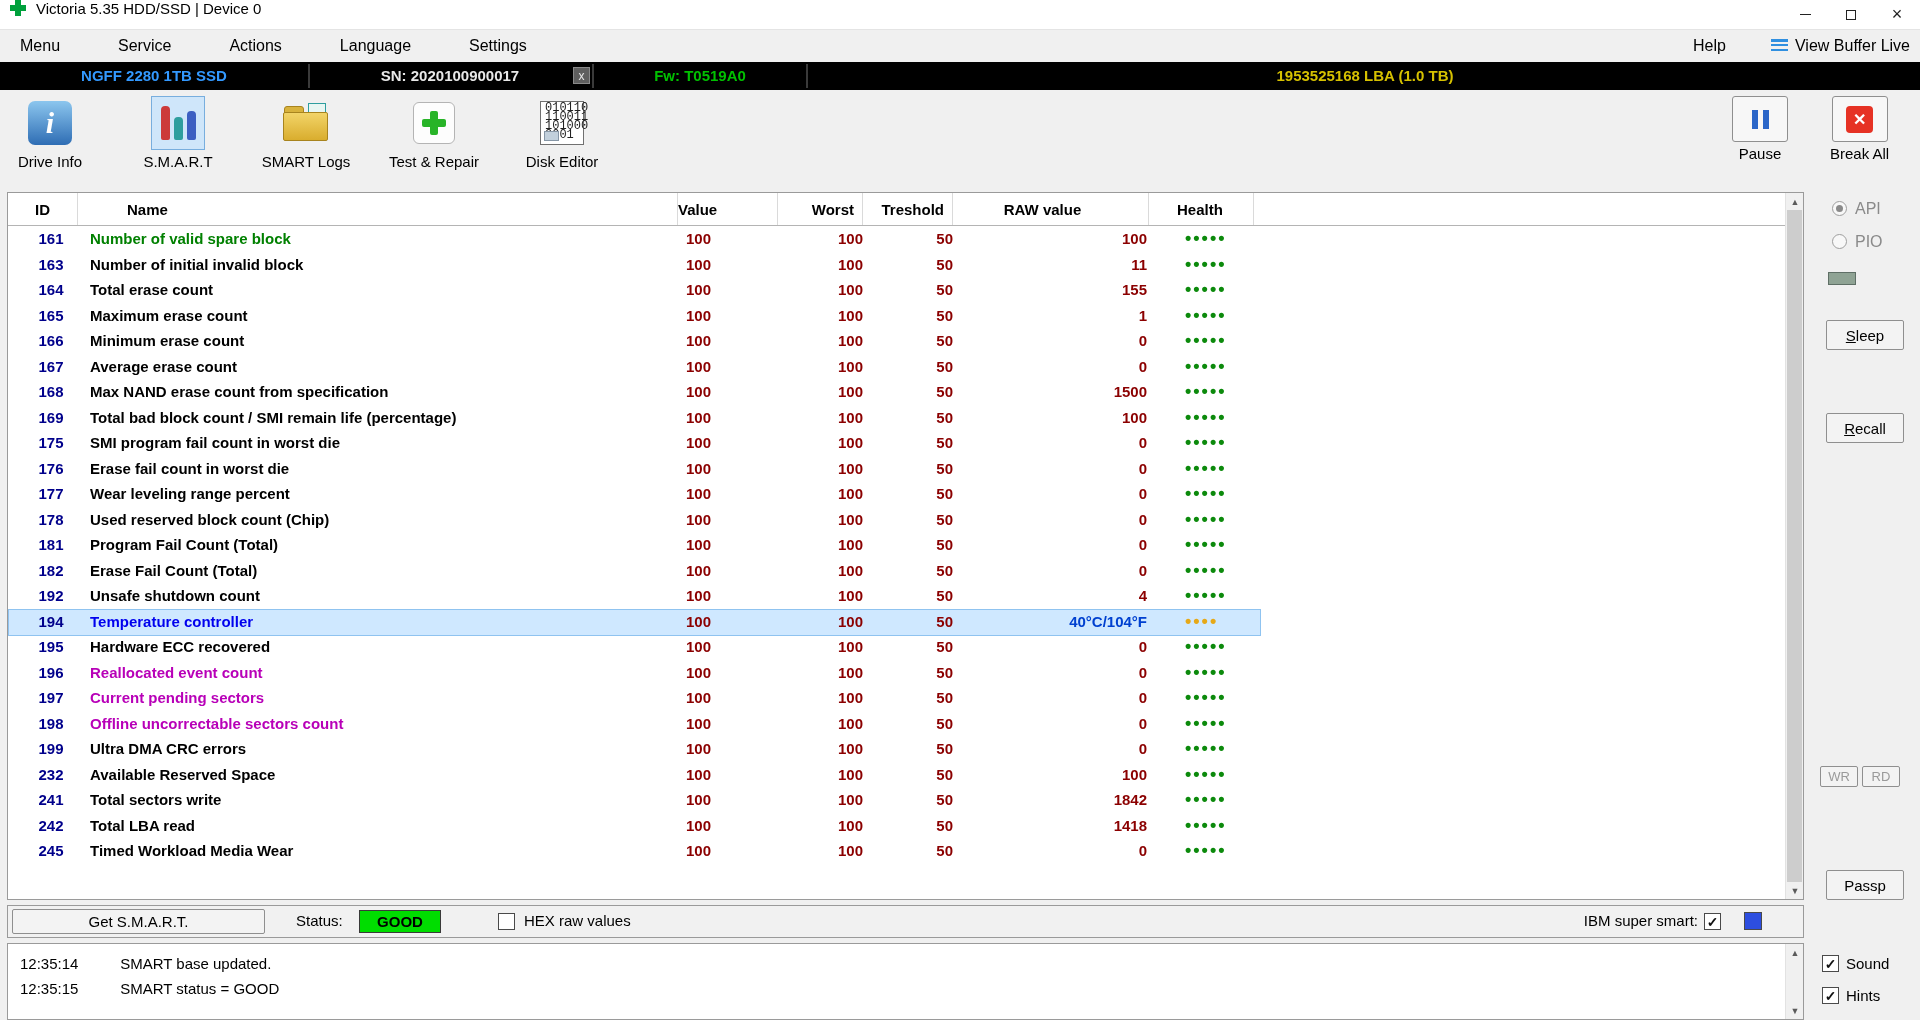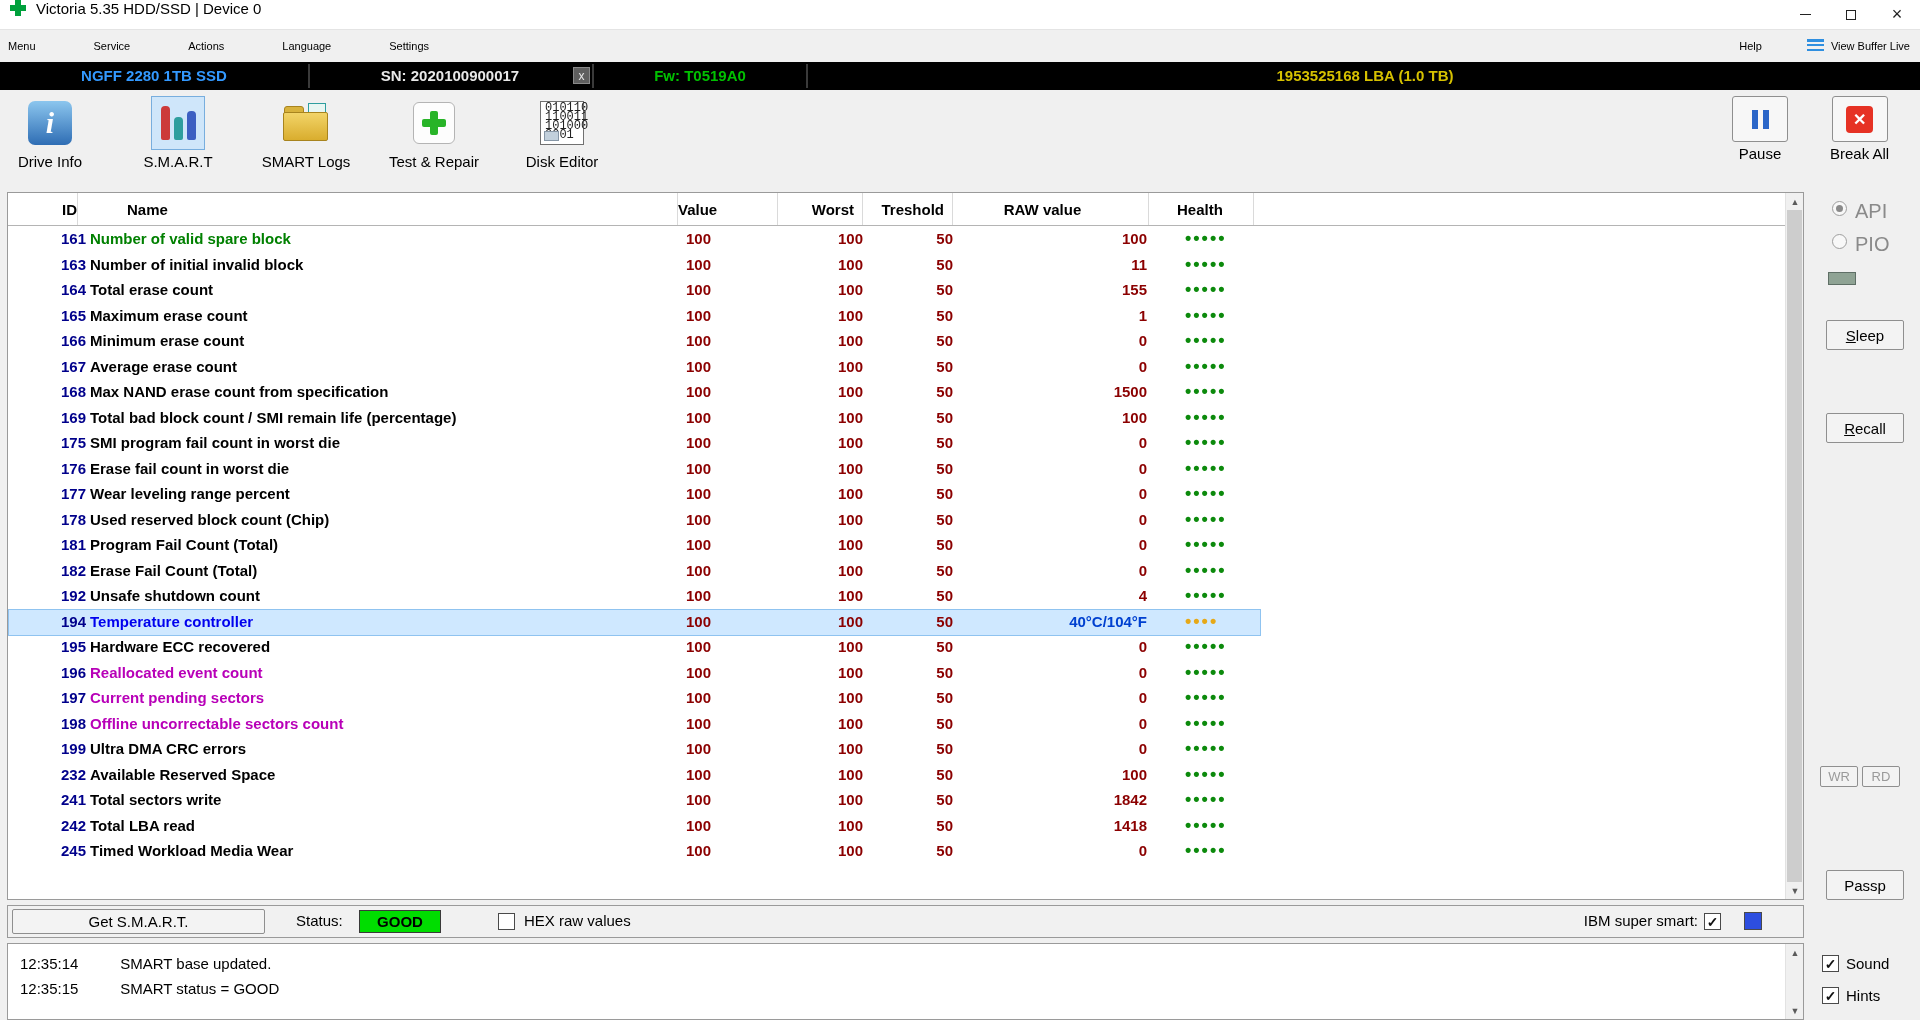--- a/index.html
+++ b/index.html
@@ -15,21 +15,21 @@
   .app-icon::after  { left:0; top:5px; width:16px; height:6px; }
   .title-text { margin-left:10px; font-size:15px; }
   .win-controls { margin-left:auto; display:flex; height:100%; }
   .win-btn { width:46px; height:100%; display:flex; align-items:center; justify-content:center;
              font-size:18px; color:#222; cursor:default; }
   .glyph-min { display:block; width:11px; height:1px; background:#222; }
   .glyph-max { display:block; width:10px; height:10px; border:1px solid #222; }
 
   
   .menubar { position:absolute; top:30px; left:0; width:1920px; height:32px; background:#f0f0f0;
-             display:flex; align-items:center; padding-left:8px; font-size:11px; }
+             display:flex; align-items:center; padding-left:20px; font-size:16px; }
   .menu-item { margin-right:58px; }
   .menu-help { margin-left:auto; margin-right:45px; }
   .vbl { display:flex; align-items:center; margin-right:10px; }
   .vbl-icon { width:17px; height:14px; margin-right:7px;
               background:repeating-linear-gradient(to bottom,#2f8fe0 0 2.5px,transparent 2.5px 5px); }
 
   
   .devicebar { position:absolute; top:62px; left:0; width:1920px; height:28px; background:#000;
                font-size:15px; font-weight:bold; }
   .devicebar .seg { position:absolute; top:0; height:28px; line-height:28px; text-align:center; }
@@ -92,21 +92,21 @@
   
   .table-panel { position:absolute; left:7px; top:192px; width:1797px; height:708px; background:#fff;
                  border:1px solid #9a9a9a; font-size:15px; font-weight:bold; }
   .t-header { display:flex; height:33px; line-height:33px; border-bottom:1px solid #b4b4b4; }
   .h-cell { border-right:1px solid #dadada; }
   .t-body { position:relative; }
   .t-row { position:relative; display:flex; height:25.5px; line-height:25.5px;padding-left:8px; }
   .t-row.selected::before { content:""; position:absolute; left:0; top:0; width:1251px; height:25.5px;
                             background:var(--selected-row-bg); border:1px solid var(--selected-row-border); }
   .cell,.h-cell { position:relative; flex:0 0 auto; white-space:nowrap; overflow:hidden; }
-  .c-id,.h-id             { width:70px;  text-align:right; color:var(--id-text); }
+  .c-id,.h-id             { width:70px;  text-align:center; color:var(--id-text); }
   .h-id                   { color:#000; }
   .c-name                 { width:600px; padding-left:4px; }
   .h-name                 { width:600px; padding-left:49px; }
   .c-value,.h-value       { width:100px; text-align:left; padding-right:8px; }
   .c-worst,.h-worst       { width:85px;  text-align:right; padding-right:8px; }
   .c-treshold,.h-treshold { width:90px;  text-align:right; padding-right:8px; }
   .c-raw,.h-raw           { width:196px; text-align:right; padding-right:10px; }
   .h-raw                  { text-align:center; padding-right:16px; }
   .c-health,.h-health     { width:105px; padding-left:28px; }
   .c-fill,.h-fill         { flex:1 1 auto; border-right:none; }
@@ -150,21 +150,21 @@
                border:1px solid #9a9a9a; font-size:15px; }
   .log-lines { padding:7px 0 0 12px; line-height:25px; }
   .log-time { display:inline-block; width:96px; }
 
   
   .side-panel { position:absolute; left:1810px; top:188px; width:110px; height:755px; background:#f0f0f0; }
   .radio { position:absolute; width:15px; height:15px; border:1px solid #9e9e9e; border-radius:50%;
            background:#f8f8f8; }
   .radio.sel::after { content:""; position:absolute; left:3px; top:3px; width:7px; height:7px;
                       border-radius:50%; background:#8a8a8a; }
-  .radio-label { position:absolute; font-size:20px; color:#8a8a8a; }
+  .radio-label { position:absolute; font-size:16px; color:#8a8a8a; }
   .mini-rect { position:absolute; left:18px; top:84px; width:28px; height:13px; background:#8fa394;
                border:1px solid #5f6f66; }
   .sp-btn { position:absolute; left:16px; width:78px; height:30px; }
   .tiny-btn { position:absolute; width:38px; height:21px; font-size:13px; color:#9a9a9a; }
   .sound-panel { position:absolute; left:1810px; top:943px; width:110px; height:77px; background:#f0f0f0; }
   .chk-row { position:absolute; left:12px; display:flex; align-items:center; gap:7px; font-size:15px; }
 </style>
 </head>
 <body>
 

